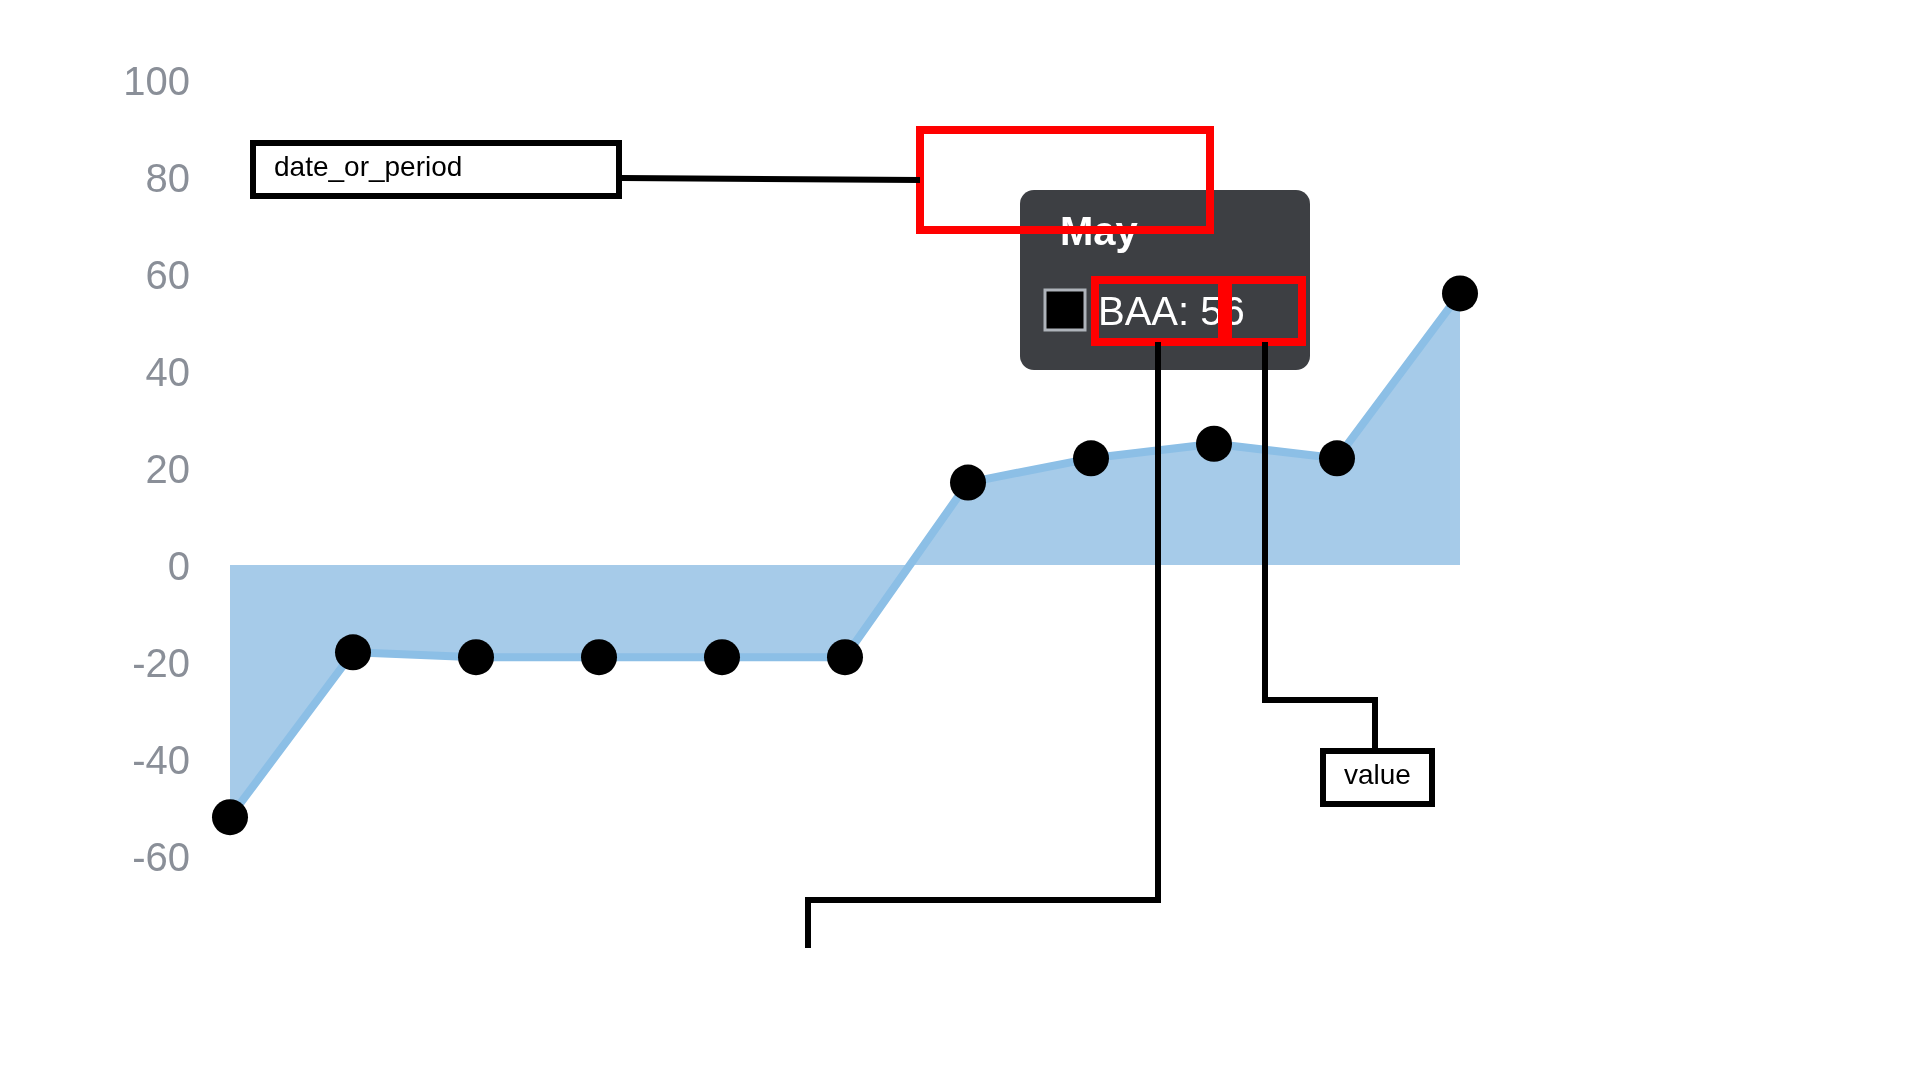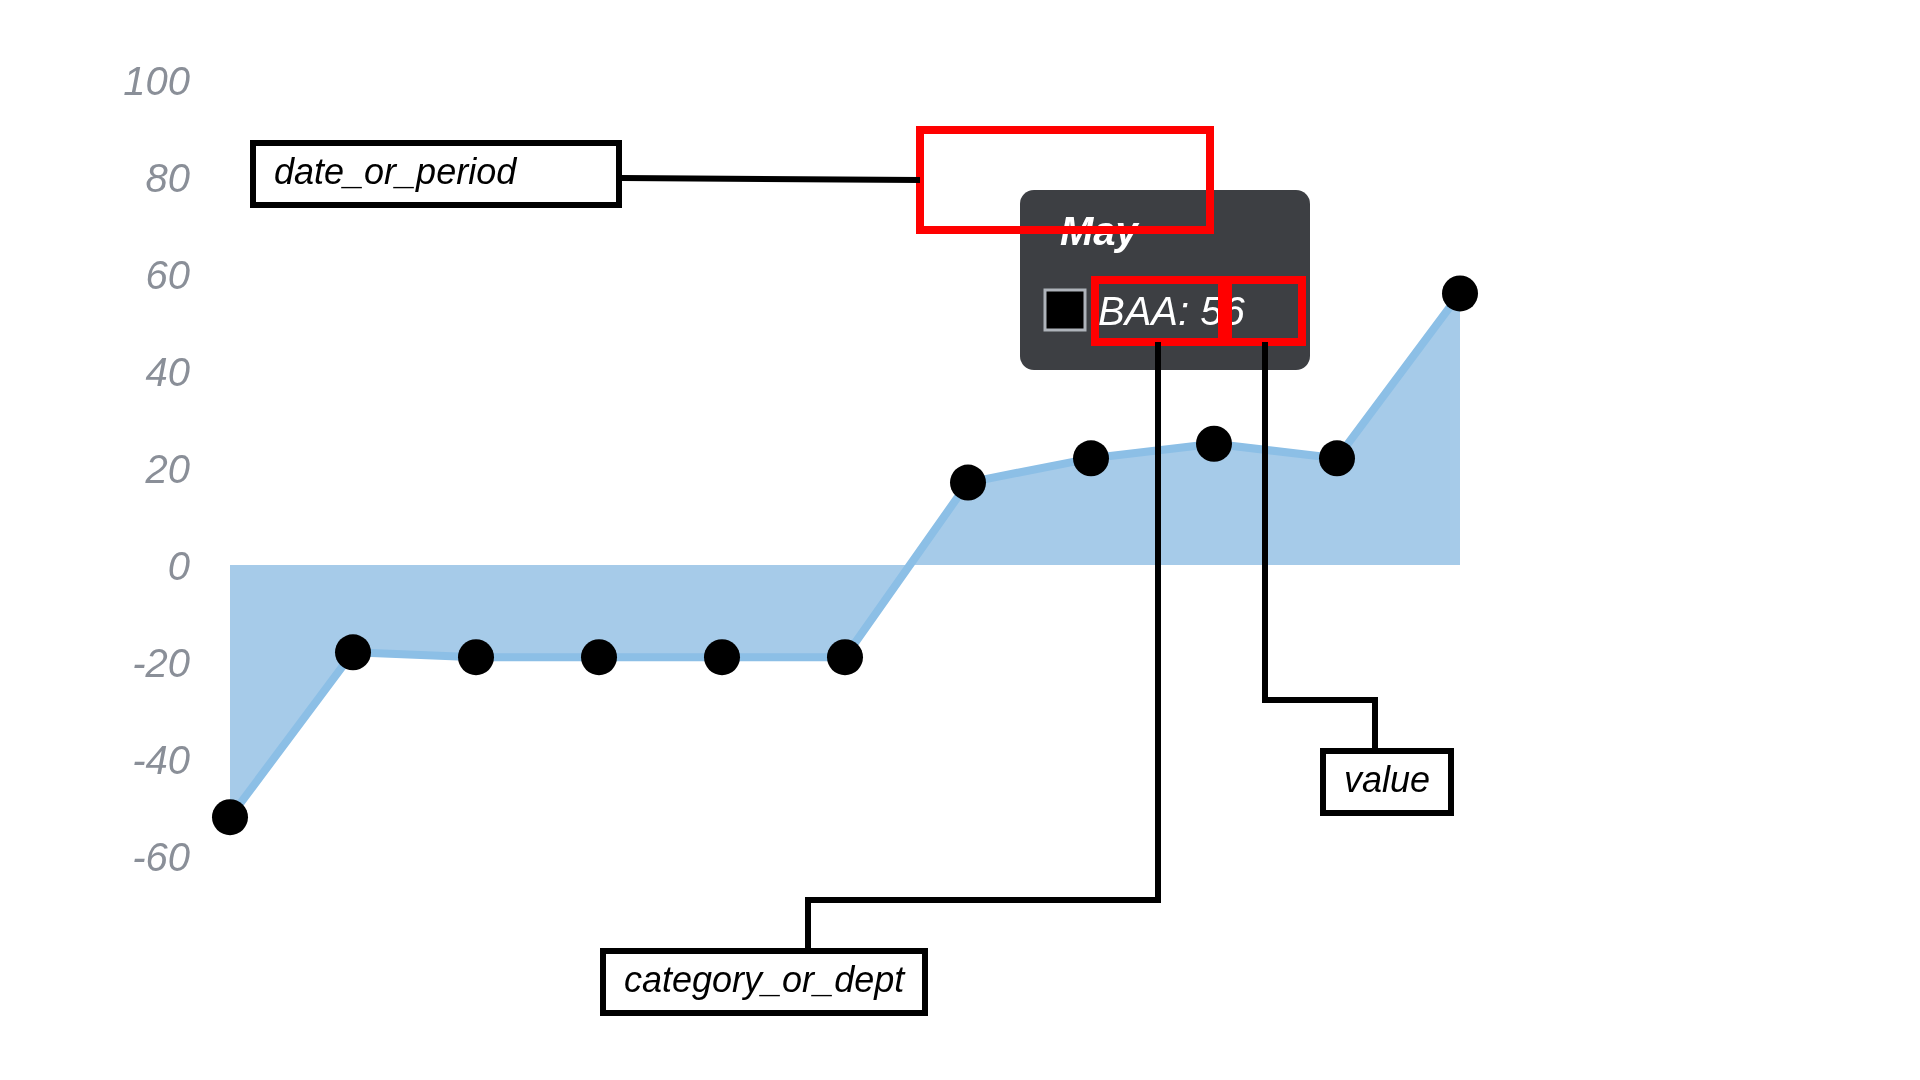--- a/index.html
+++ b/index.html
@@ -8,21 +8,20 @@
     width: 1920px;
     height: 1080px;
     background: #ffffff;
     font-family: Arial, Helvetica, sans-serif;
     overflow: hidden;
   }
   .stage {
     position: relative;
     width: 1920px;
     height: 1080px;
-    font-style: italic;
   }
   svg { display: block; }
 
   .ytick text {
     fill: #8a8f98;
     font-size: 40px;
     font-family: Arial, sans-serif;
   }
 
   .tooltip-box {
@@ -45,21 +44,21 @@
     fill: #000000;
     stroke: #aeb3ba;
     stroke-width: 3;
   }
 
   .ann-label-box {
     position: absolute;
     background: #ffffff;
     border: 6px solid #000000;
     padding: 6px 18px 10px 18px;
-    font-size: 36px;
+    font-size: 28px;
     line-height: 1.1;
     box-sizing: border-box;
   }
 </style>
 </head>
 <body>
 
 <div class="stage">
 
   <svg width="1920" height="1080" viewBox="0 0 1920 1080">
@@ -140,20 +139,17 @@
       <polyline points="808,948 808,900 1158,900 1158,342"></polyline>
 
       <polyline points="1375,748 1375,700 1265,700 1265,342"></polyline>
     </g>
   </svg>
 
   <div class="ann-label-box" style="left:250px; top:140px; width:372px;">
     <span>date_or_period</span>
   </div>
 
-  <div class="ann-label-box" style="left:600px; top:948px;">
-    <span>category_or_dept</span>
-  </div>
 
   <div class="ann-label-box" style="left:1300px; top:748px;margin-left:20px;">
     <span>value</span>
   </div>
 </div>
 
 </body></html>

